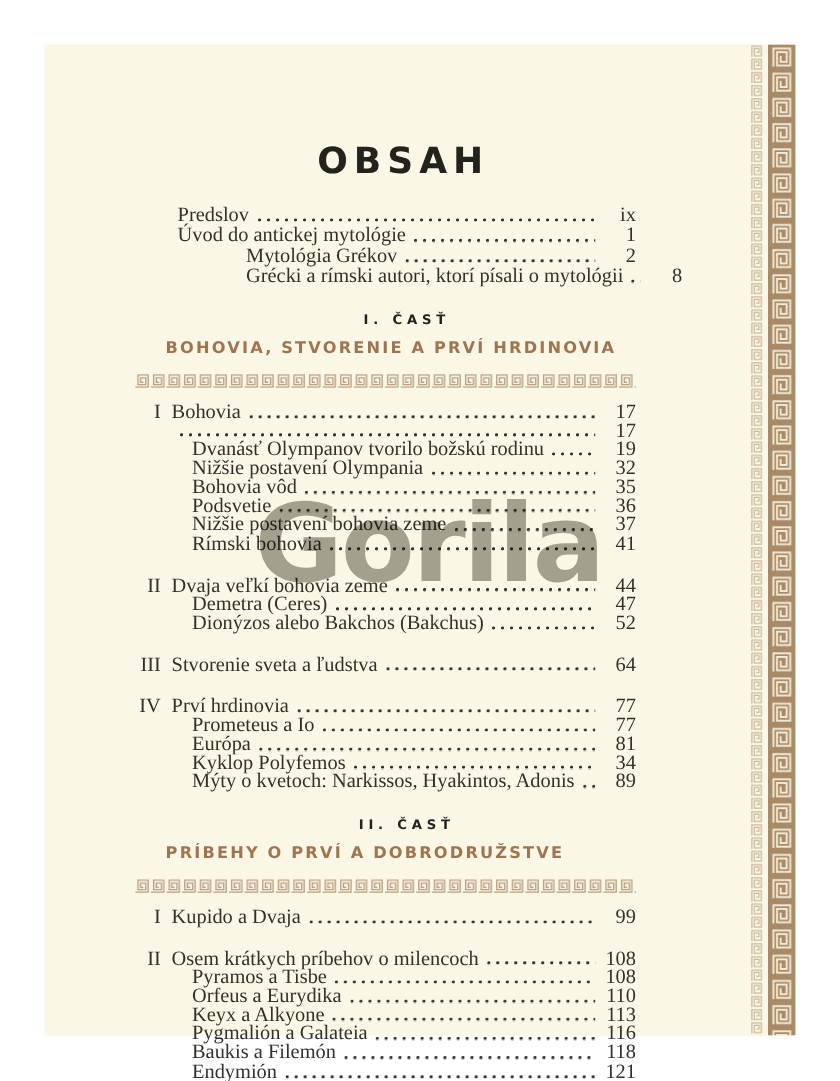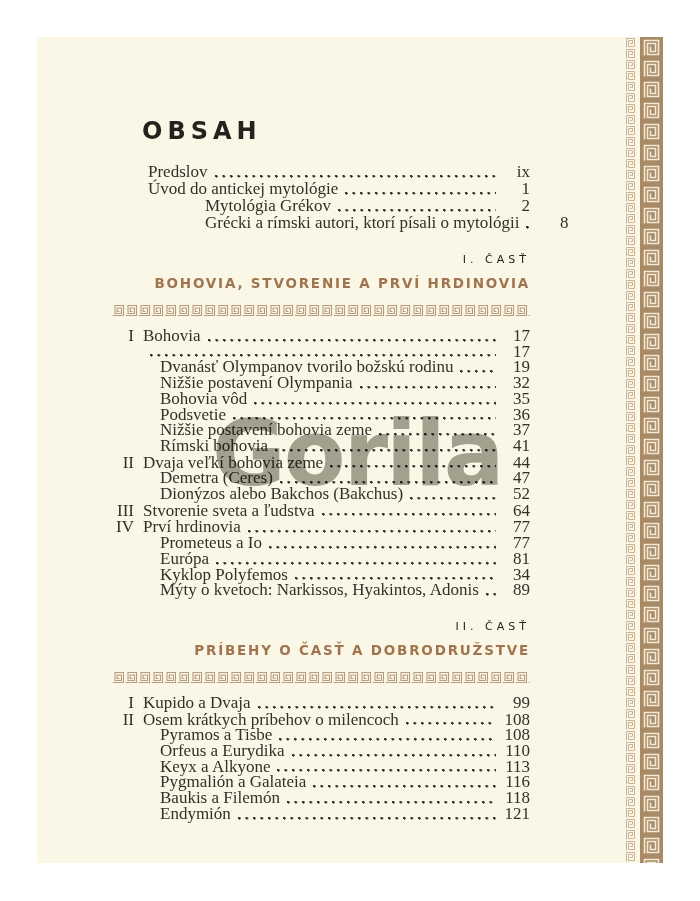--- a/index.html
+++ b/index.html
@@ -23,52 +23,52 @@
   .border-thin{position:absolute;top:0;right:27px;width:11px;height:826px;}
   .border-brown{position:absolute;top:0;right:0;width:23px;height:826px;}
   #pA path{stroke:var(--c-border-thin-pattern);fill:none;stroke-width:1;}
   #pB rect{fill:var(--c-border-brown-bg);}
   #pB path{stroke:var(--c-border-brown-pattern);fill:none;stroke-width:1.6;}
   #pC path{stroke:var(--c-rule-pattern);fill:none;stroke-width:1.1;}
   
   .content{position:relative;margin-left:75px;width:418px;padding-top:80px;}
   .book-title{
     font-family:"DejaVu Sans","Liberation Sans",sans-serif;
-    font-weight:bold;font-size:24px;letter-spacing:5px;
-    color:var(--c-title);padding-left:30px;
+    font-weight:bold;font-size:30px;letter-spacing:5px;
+    color:var(--c-title);text-align:center;padding-left:30px;
     margin-bottom:18px;white-space:nowrap;
   }
   .part{margin-top:22px;}
   .part-label{
     font-family:"DejaVu Sans","Liberation Sans",sans-serif;
-    font-weight:normal;font-size:11px;letter-spacing:4px;
-    color:var(--c-title);text-align:right;padding-left:36px;
+    font-weight:bold;font-size:11px;letter-spacing:4px;
+    color:var(--c-title);text-align:center;padding-left:36px;
     margin-bottom:9px;white-space:nowrap;
   }
   .part-title{
     font-family:"DejaVu Sans","Liberation Sans",sans-serif;
     font-weight:bold;font-size:13.5px;letter-spacing:1.8px;
-    color:var(--c-heading-brown);text-align:right;padding-left:26px;
+    color:var(--c-heading-brown);text-align:left;padding-left:26px;
     margin-bottom:13px;white-space:nowrap;
   }
   .gk-rule{display:block;margin-bottom:11px;}
   
   .toc-row{display:flex;align-items:baseline;line-height:15.7px;font-size:17px;white-space:nowrap;}
   .front .toc-row{line-height:17px;padding-left:36px;}
   .front .toc-row.sub{padding-left:76px;}
   .num{width:22px;text-align:right;margin-right:9px;flex:none;}
   .sub .lab{padding-left:17px;}
   .leader{
     flex:1 1 8px;align-self:stretch;margin-left:7px;margin-right:8px;min-width:8px;
     background-image:radial-gradient(circle at 1.3px 1.3px, var(--c-text) 1.15px, rgba(0,0,0,0) 1.4px);
     background-size:7.5px 3px;background-repeat:repeat-x;
     background-position:left bottom 2px;
   }
   .pg{width:26px;text-align:right;flex:none;}
-  .toc-row.grp{margin-top:1px;justify-content:center;}
+  .toc-row.grp{margin-top:19px;justify-content:center;}
   
   .watermark{
     position:absolute;left:175px;top:372px;z-index:5;
     font-family:"DejaVu Sans","Liberation Sans",sans-serif;
     font-weight:bold;font-size:90px;line-height:1;letter-spacing:-2px;
     color:var(--c-watermark);mix-blend-mode:multiply;pointer-events:none;
   }
 </style>
 </head>
 <body>
@@ -232,21 +232,21 @@
             <span class="num"></span>
             <span class="lab">Mýty o kvetoch: Narkissos, Hyakintos, Adonis</span>
             <span class="leader"></span>
             <span class="pg">89</span>
           </div>
         </div>
     </section>
 
     <section class="part">
       <div class="part-label">II. ČASŤ</div>
-      <div class="part-title">PRÍBEHY O ČASŤ A DOBRODRUŽSTVE</div>
+      <div class="part-title">PRÍBEHY O PRVÍ A DOBRODRUŽSTVE</div>
       <svg class="gk-rule" width="418" height="13">
         <rect width="418" height="13" fill="url(#pC)"></rect>
       </svg>
       <div class="entries">
           <div class="toc-row">
             <span class="num">I</span>
             <span class="lab">Kupido a Dvaja</span>
             <span class="leader"></span>
             <span class="pg">99</span>
           </div>

